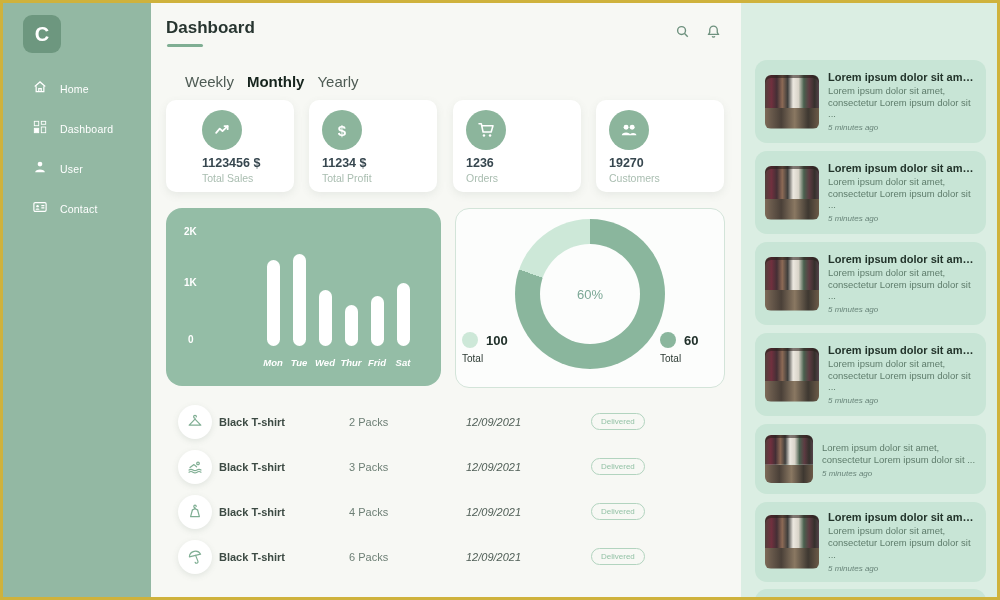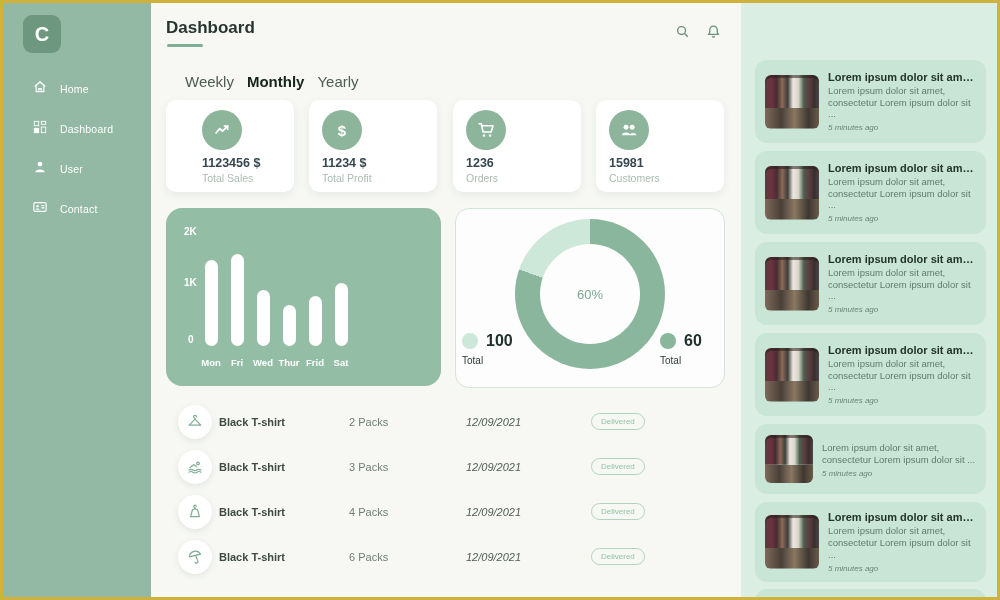--- a/index.html
+++ b/index.html
@@ -34,35 +34,35 @@
     box-shadow:0 3px 8px rgba(90,110,100,.10); padding:10px 0 0 13px; cursor:pointer;
   }
   .stat-circle { width:40px; height:40px; border-radius:50%; background:#8cb59c; display:flex; align-items:center; justify-content:center; }
   .stat-circle svg { width:18px; height:18px; }
   .stat-circle .dollar { color:#fff; font-size:15px; font-weight:700; }
   .stat-value { margin-top:6px; font-size:12.5px; font-weight:700; color:#37474f; }
   .stat-label { margin-top:2px; font-size:10.5px; color:#a9bdb0; }
   
   .bar-card { position:absolute; left:163px; top:205px; width:275px; height:178px; background:#94bda6; border-radius:16px; }
   .ytick { position:absolute; color:#fff; font-size:10px; font-weight:700; }
-  .bar-area { position:absolute; left:195px; top:223px; width:230px; height:145px; display:flex; justify-content:flex-start; }
+  .bar-area { position:absolute; left:183px; top:223px; width:230px; height:145px; display:flex; justify-content:flex-end;font-style:italic; }
   .bar-col { width:26px; display:flex; flex-direction:column; align-items:center; justify-content:flex-end; }
   .bar { width:13px; background:#fff; border-radius:7px; }
   .bar-label { margin-top:11px; font-size:9.5px; font-weight:700; color:#fff; height:14px; }
   
   .donut-card { position:absolute; left:452px; top:205px; width:270px; height:180px; background:#fcfdfc; border:1px solid #d3e4d9; border-radius:14px; }
   .donut { position:absolute; left:512px; top:216px; width:150px; height:150px; border-radius:50%; }
   .donut-hole {
     position:absolute; left:25px; top:25px; width:100px; height:100px; border-radius:50%; background:#fcfdfc;
     display:flex; align-items:center; justify-content:center; font-size:13px; color:#7ca896;
   }
   .legend { position:absolute; width:90px; }
   .legend-row { display:flex; align-items:center; gap:8px; }
   .legend-dot { width:16px; height:16px; border-radius:50%; }
-  .legend-num { font-size:16px; font-weight:700; color:#20302a; }
+  .legend-num { font-size:13px; font-weight:700; color:#20302a; }
   .legend-total { margin-top:5px; font-size:10px; color:#2c3a33; }
   
   .order-row { position:absolute; left:163px; width:565px; height:44px; cursor:pointer; }
   .order-icon-circle {
     position:absolute; left:12px; top:4px; width:34px; height:34px; border-radius:50%;
     background:#fff; box-shadow:0 2px 6px rgba(90,110,100,.14);
     display:flex; align-items:center; justify-content:center;
   }
   .order-icon-circle svg { width:16px; height:16px; }
   .order-name { position:absolute; left:53px; top:15px; font-size:11px; font-weight:700; color:#3d4b44; }
@@ -189,36 +189,36 @@
   </div>
   <div class="stat-card" style="left:593px;">
     <div class="stat-circle">
       <svg viewBox="0 0 16 16" fill="#fff">
           <circle cx="5.4" cy="5.6" r="2.2"></circle>
           <circle cx="10.8" cy="5.6" r="2.2"></circle>
           <path d="M1.6 12.6 c0-3.2 7.6-3.2 7.6 0 z"></path>
           <path d="M8.6 12.6 c.4-2.6 5.8-2.6 6 0 z"></path>
         </svg>
     </div>
-    <div class="stat-value">15981</div>
+    <div class="stat-value">19270</div>
     <div class="stat-label">Customers</div>
   </div>
 
   <div class="bar-card"></div>
   <div class="ytick" style="left:181px; top:223px;">2K</div>
   <div class="ytick" style="left:181px; top:274px;">1K</div>
   <div class="ytick" style="left:185px; top:331px;">0</div>
   <div class="bar-area">
     <div class="bar-col">
         <div class="bar" style="height: 86px;"></div>
         <div class="bar-label">Mon</div>
       </div>
     <div class="bar-col">
         <div class="bar" style="height: 92px;"></div>
-        <div class="bar-label">Fri</div>
+        <div class="bar-label">Tue</div>
       </div>
     <div class="bar-col">
         <div class="bar" style="height: 56px;"></div>
         <div class="bar-label">Wed</div>
       </div>
     <div class="bar-col">
         <div class="bar" style="height: 41px;"></div>
         <div class="bar-label">Thur</div>
       </div>
     <div class="bar-col">

